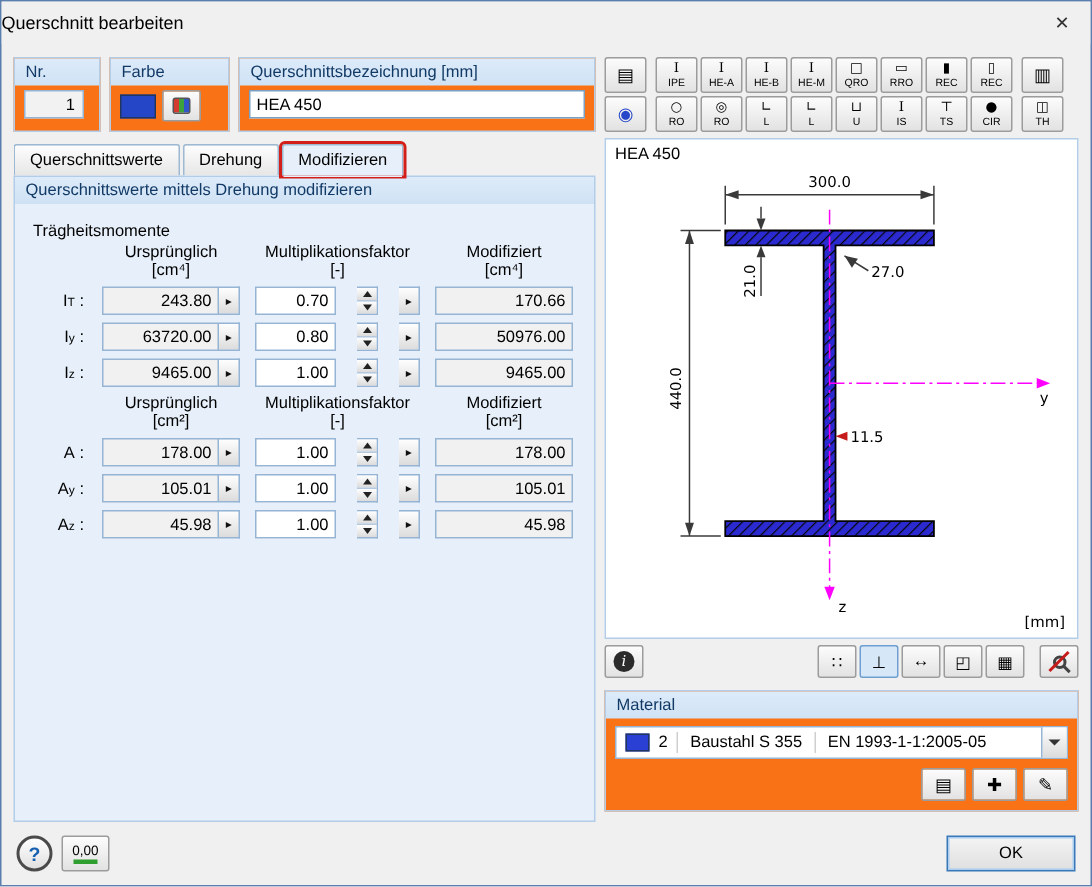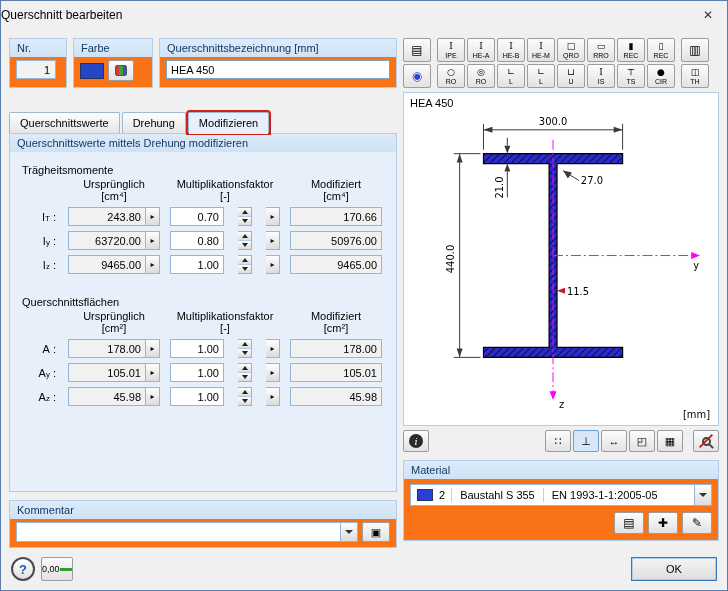--- a/index.html
+++ b/index.html
@@ -24,21 +24,21 @@
   .nr-group { width:58px; }
   .farbe-group { width:80px; }
   .bez-group { flex:1; }
   .nr-field { width:40px; height:19px; background:#f2f2f2; border:1px solid #96b4d4; display:flex; align-items:center; justify-content:flex-end; padding:0 5px; }
   .color-swatch { width:24px; height:16px; border:1px solid #21365e; }
   .palette-btn { width:26px; height:21px; border:1px solid #9c9c9c; border-radius:2px; background:linear-gradient(#fcfcfc,#e2e2e2); display:flex; align-items:center; justify-content:center; }
   .palette-icon { width:15px; height:11px; border:1px solid #555; border-radius:2px; background:linear-gradient(90deg,#d43a2f 33%,#3fa33c 33% 66%,#2f55c8 66%); }
   .bez-input { width:100%; height:19px; border:1px solid #7aa0c4; font:inherit; padding:1px 4px; }
 
   
-  .tabs { display:flex; margin-top:24px; position:relative; z-index:2; flex:none; }
+  .tabs { display:flex; margin-top:8px; position:relative; z-index:2; flex:none; }
   .tab { padding:4px 10px; border:1px solid #9db8d2; border-bottom:none; background:linear-gradient(#fdfdfd,#e6e6e6); margin-right:2px; border-radius:2px 2px 0 0; cursor:default; }
   .tab.active { background:#e7f0fa; position:relative; }
   .tab.active::after { content:""; position:absolute; left:0; right:0; bottom:-1px; height:1px; background:#e7f0fa; }
   .tab.annotated { outline:2px solid #d21f1a; }
 
   .tab-panel { border:1px solid #b3cde8; background:#e7f0fa; flex:1; display:flex; flex-direction:column; overflow:hidden; }
   .panel-body { padding:4px 12px; }
 
   .section-title { margin:8px 0 2px; }
   .hdr { display:flex; text-align:center; margin-bottom:2px; }
@@ -102,21 +102,21 @@
   .mat-name { padding:0 8px; white-space:nowrap; }
   .mat-norm { padding:0 8px; flex:1; white-space:nowrap; }
   .mat-dd { width:17px; align-self:stretch; border-left:1px solid #96b4d4; background:linear-gradient(#fefefe,#dcdcdc); display:flex; align-items:center; justify-content:center; }
   .tri-dn { width:0; height:0; border-left:4px solid transparent; border-right:4px solid transparent; border-top:4px solid #333; }
   .mat-buttons { margin-top:6px; display:flex; justify-content:flex-end; gap:4px; }
   .mbtn { width:30px; height:22px; border:1px solid #9c9c9c; border-radius:2px; background:linear-gradient(#fcfcfc,#e2e2e2); font-size:12px; padding:0; }
 
   
   .footer { position:absolute; left:0; right:0; bottom:0; height:42px; display:flex; align-items:center; padding:0 10px; }
   .help-btn { width:24px; height:24px; border-radius:50%; border:2px solid #4a4a4a; background:linear-gradient(#ffffff,#e0e0e0); color:#1560b0; font-weight:bold; font-size:13px; display:flex; align-items:center; justify-content:center; padding:0; }
-  .units-btn { width:32px; height:24px; margin-left:6px; border:1px solid #9c9c9c; border-radius:2px; background:linear-gradient(#fcfcfc,#e2e2e2); font-size:9px; display:flex; align-items:center; justify-content:center; padding:0; }
+  .units-btn { width:32px; height:24px; margin-left:6px; border:1px solid #9c9c9c; border-radius:2px; background:linear-gradient(#fcfcfc,#e2e2e2); font-size:9px; display:flex; flex-direction:column; align-items:center; justify-content:center; padding:0; }
   .ub-bar { width:16px; height:3px; background:#2e9e2e; margin-top:1px; }
   .spacer { flex:1; }
   .ok-btn { width:86px; height:24px; border:1px solid #3a79b8; box-shadow:inset 0 0 0 1px #a8cdf0; background:linear-gradient(#f4f4f4,#dfdfdf); font:inherit; }
   .cancel-btn { width:86px; height:24px; border:1px solid #8f8f8f; background:linear-gradient(#f4f4f4,#dfdfdf); margin-left:8px; font:inherit; }
 
   svg text { font-family:"DejaVu Sans", sans-serif; font-size:10px; fill:#000; }
   svg .dim { stroke:#3a3a3a; stroke-width:1; fill:none; }
   svg .axis { stroke:#ff00ff; stroke-width:1; stroke-dasharray:10 3 2 3; fill:none; }
 </style>
 </head>
@@ -258,21 +258,20 @@
                 </span>
                 <button class="btn-pick">
                   <span>▸</span>
                 </button>
               </span>
             <span class="c3">
                 <span class="field ro">9465.00</span>
               </span>
           </div>
 
-          <div class="section-title gap-lg">Querschnittsflächen</div>
           <div class="hdr">
             <span class="h0"></span>
             <span class="h1">
                 <div>Ursprünglich</div>
                 <div>[cm²]</div>
               </span>
             <span class="h2">
                 <div>Multiplikationsfaktor</div>
                 <div>[-]</div>
               </span>
@@ -359,32 +358,20 @@
                 </button>
               </span>
             <span class="c3">
                 <span class="field ro">45.98</span>
               </span>
           </div>
 
         </div>
       </div>
 
-      <div class="group kommentar-group">
-        <div class="group-strip">Kommentar</div>
-        <div class="group-body">
-          <div class="combo">
-            <span class="combo-text"></span>
-            <span class="combo-btn">
-                <i class="tri-dn"></i>
-              </span>
-          </div>
-          <button class="copy-btn"><span>▣</span></button>
-        </div>
-      </div>
 
     </div>
 
     <div class="right-col">
 
       <div class="toolbar-row">
         <button class="tbtn iconly sep-r">
             <span class="g">▤</span>
           </button>
         <button class="tbtn">

